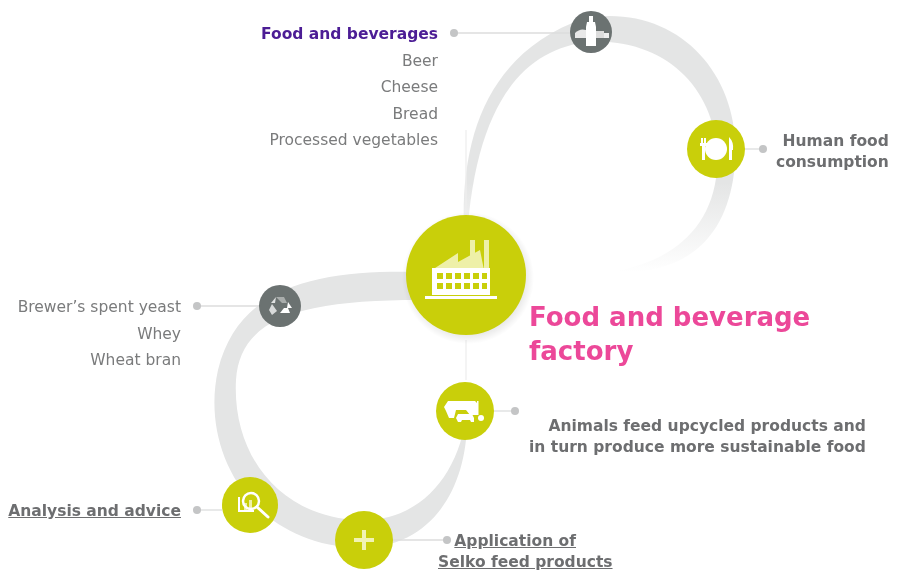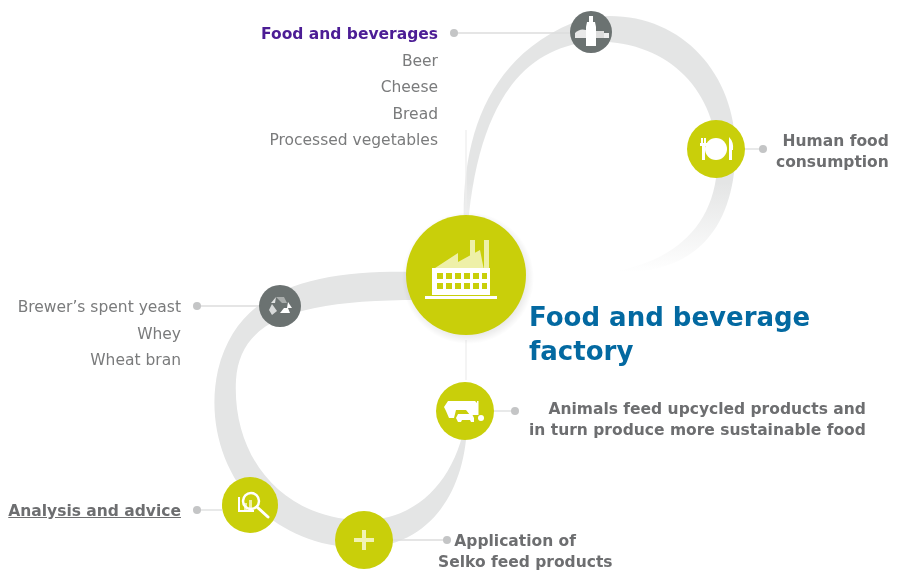--- a/index.html
+++ b/index.html
@@ -4,21 +4,21 @@
   <style>
     html, body { margin:0; padding:0; background:#ffffff; }
     body { width:900px; height:581px; position:relative; overflow:hidden;
            font-family:"DejaVu Sans", "Liberation Sans", sans-serif; }
     #diagram { position:absolute; left:0; top:0; width:900px; height:581px; }
     .lbl { position:absolute; color:#7a7b7c; font-size:15.5px; line-height:26.5px; white-space:nowrap; }
     .lbl .head { font-weight:bold; color:#4c1d95; }
     .right { text-align:right; }
     .left { text-align:right; }
     .bold2 { font-weight:bold; color:#6d6e70; font-size:15.5px; line-height:21px; }
-    #title { position:absolute; left:529px; top:300px; color:#0369a1; font-weight:bold;
+    #title { position:absolute; left:529px; top:300px; color:#ec4899; font-weight:bold;
              font-size:26px; line-height:34px; white-space:nowrap; }
     .item { display:block; }
   </style>
 </head>
 <body>
 
 <svg id="diagram" viewBox="0 0 900 581" xmlns="http://www.w3.org/2000/svg">
   <defs>
     <linearGradient id="fadeTop" x1="0" y1="1" x2="0" y2="0">
       <stop offset="0" stop-color="#e4e5e5" stop-opacity="0"></stop>
@@ -174,25 +174,25 @@
   <span class="item">Brewer’s spent yeast</span>
   <span class="item">Whey</span>
   <span class="item">Wheat bran</span>
 </div>
 
 <div id="title">
   <span class="item">Food and beverage</span>
   <span class="item">factory</span>
 </div>
 
-<div class="lbl left bold2" style="left:529px; top:399px;">
+<div class="lbl left bold2" style="left:529px; top:416px;">
   <span class="item">Animals feed upcycled products and</span>
   <span class="item">in turn produce more sustainable food</span>
 </div>
 
 <div class="lbl right bold2" style="right:719px; top:501px;text-decoration:underline;">
   <span class="item">Analysis and advice</span>
 </div>
 
-<div class="lbl bold2" style="left:438px; top:531px; text-align:right; width:162px;">
+<div class="lbl bold2" style="left:438px; top:531px; text-align:right; width:162px;text-decoration:underline;">
   <span class="item" style="text-align:right; padding-right:24px;">Application of</span>
   <span class="item">Selko feed products</span>
 </div>
 
 </body></html>

